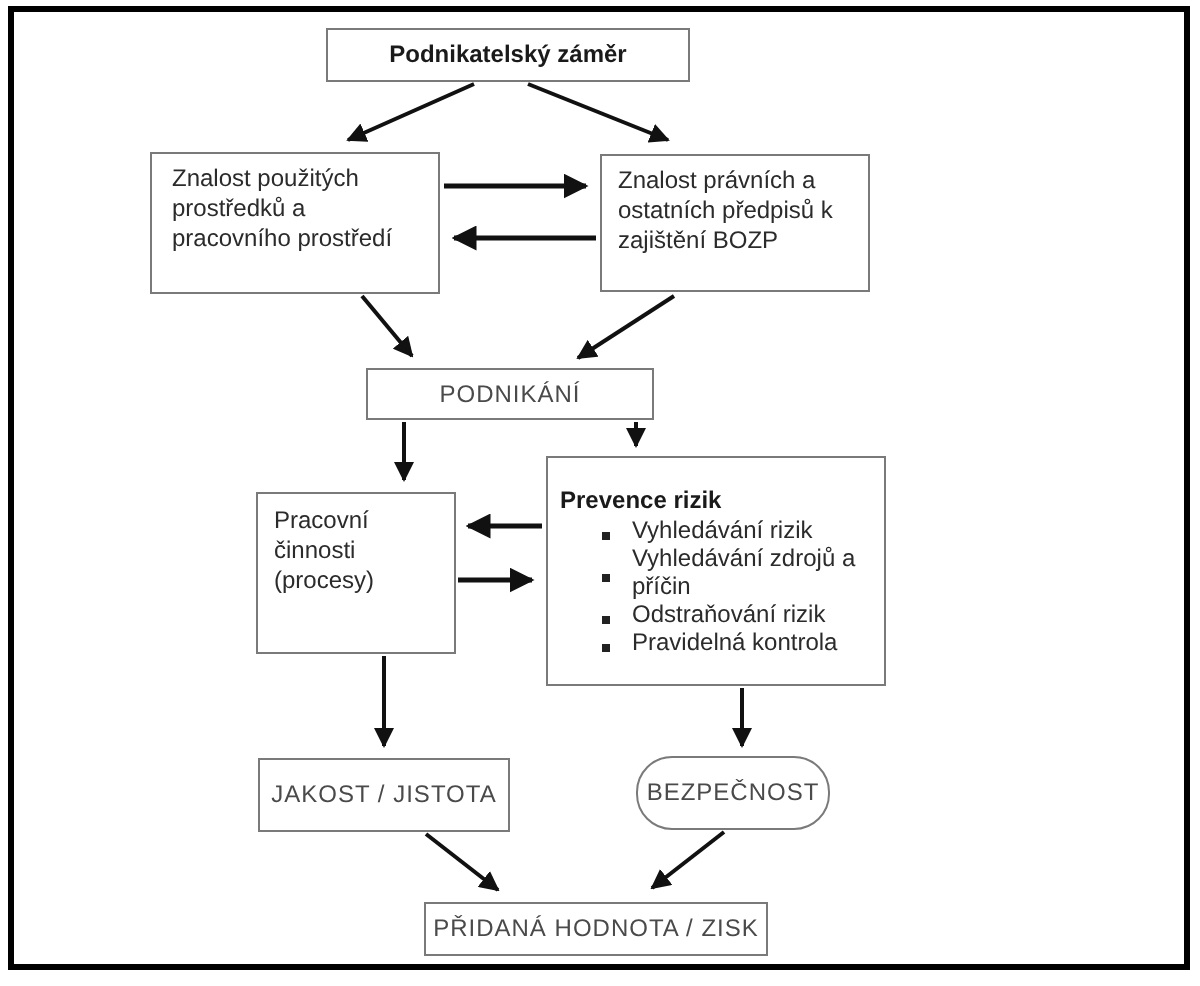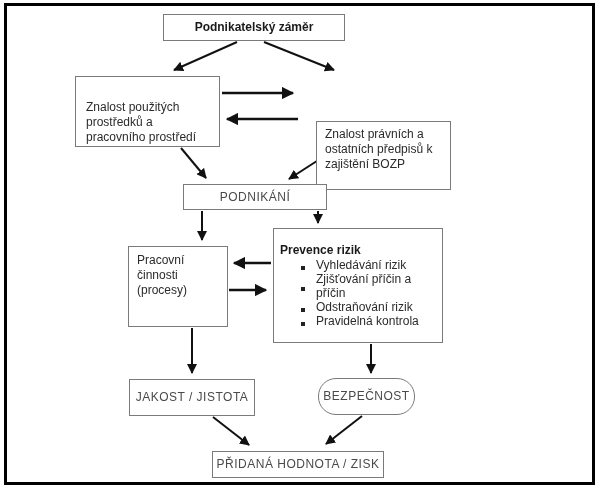--- a/index.html
+++ b/index.html
@@ -33,22 +33,22 @@
   }
   .center {
     display: flex;
     align-items: center;
     justify-content: center;
     text-align: center;
   }
   .bold { font-weight: bold; color: #1a1a1a; }
   .caps { color: #4a4a4a; letter-spacing: 0.5px; }
   .box-title      { left: 163px; top: 14px;  width: 182px; height: 27px; }
-  .box-know-left  { left: 75px;  top: 76px;  width: 145px; height: 71px; padding: 23px 10px; }
-  .box-know-right { left: 316px; top: 77px;  width: 135px; height: 69px; padding: 5px 8px; margin-top: 44px; }
+  .box-know-left  { left: 75px;  top: 76px;  width: 145px; height: 71px; padding: 5px 10px; }
+  .box-know-right { left: 300px; top: 77px;  width: 135px; height: 69px; padding: 5px 8px; }
   .box-business   { left: 183px; top: 184px; width: 144px; height: 26px; }
   .box-work       { left: 128px; top: 246px; width: 100px; height: 81px; padding: 6px 8px; }
   .box-prevention { left: 273px; top: 228px; width: 170px; height: 115px; padding: 13px 6px 0 0; line-height: 14px; }
   .box-quality    { left: 129px; top: 379px; width: 126px; height: 37px; }
   .box-safety     { left: 318px; top: 378px; width: 97px;  height: 37px; border-radius: 18px; }
   .box-added      { left: 173px; top: 451px; width: 172px; height: 27px; margin-left: 39px; }
   .prev-title {
     font-weight: bold; color: #1a1a1a;
     padding-left: 6px; line-height: 16px;
   }
@@ -107,21 +107,21 @@
 <div class="box box-work">
   <span>Pracovní činnosti (procesy)</span>
 </div>
 
 <div class="box box-prevention">
   <div class="prev-title">Prevence rizik</div>
   <div class="bullet">
     <span>Vyhledávání rizik</span>
   </div>
   <div class="bullet">
-    <span>Zjišťování příčin a příčin</span>
+    <span>Vyhledávání zdrojů a příčin</span>
   </div>
   <div class="bullet">
     <span>Odstraňování rizik</span>
   </div>
   <div class="bullet">
     <span>Pravidelná kontrola</span>
   </div>
 </div>
 
 <div class="box center caps box-quality">

